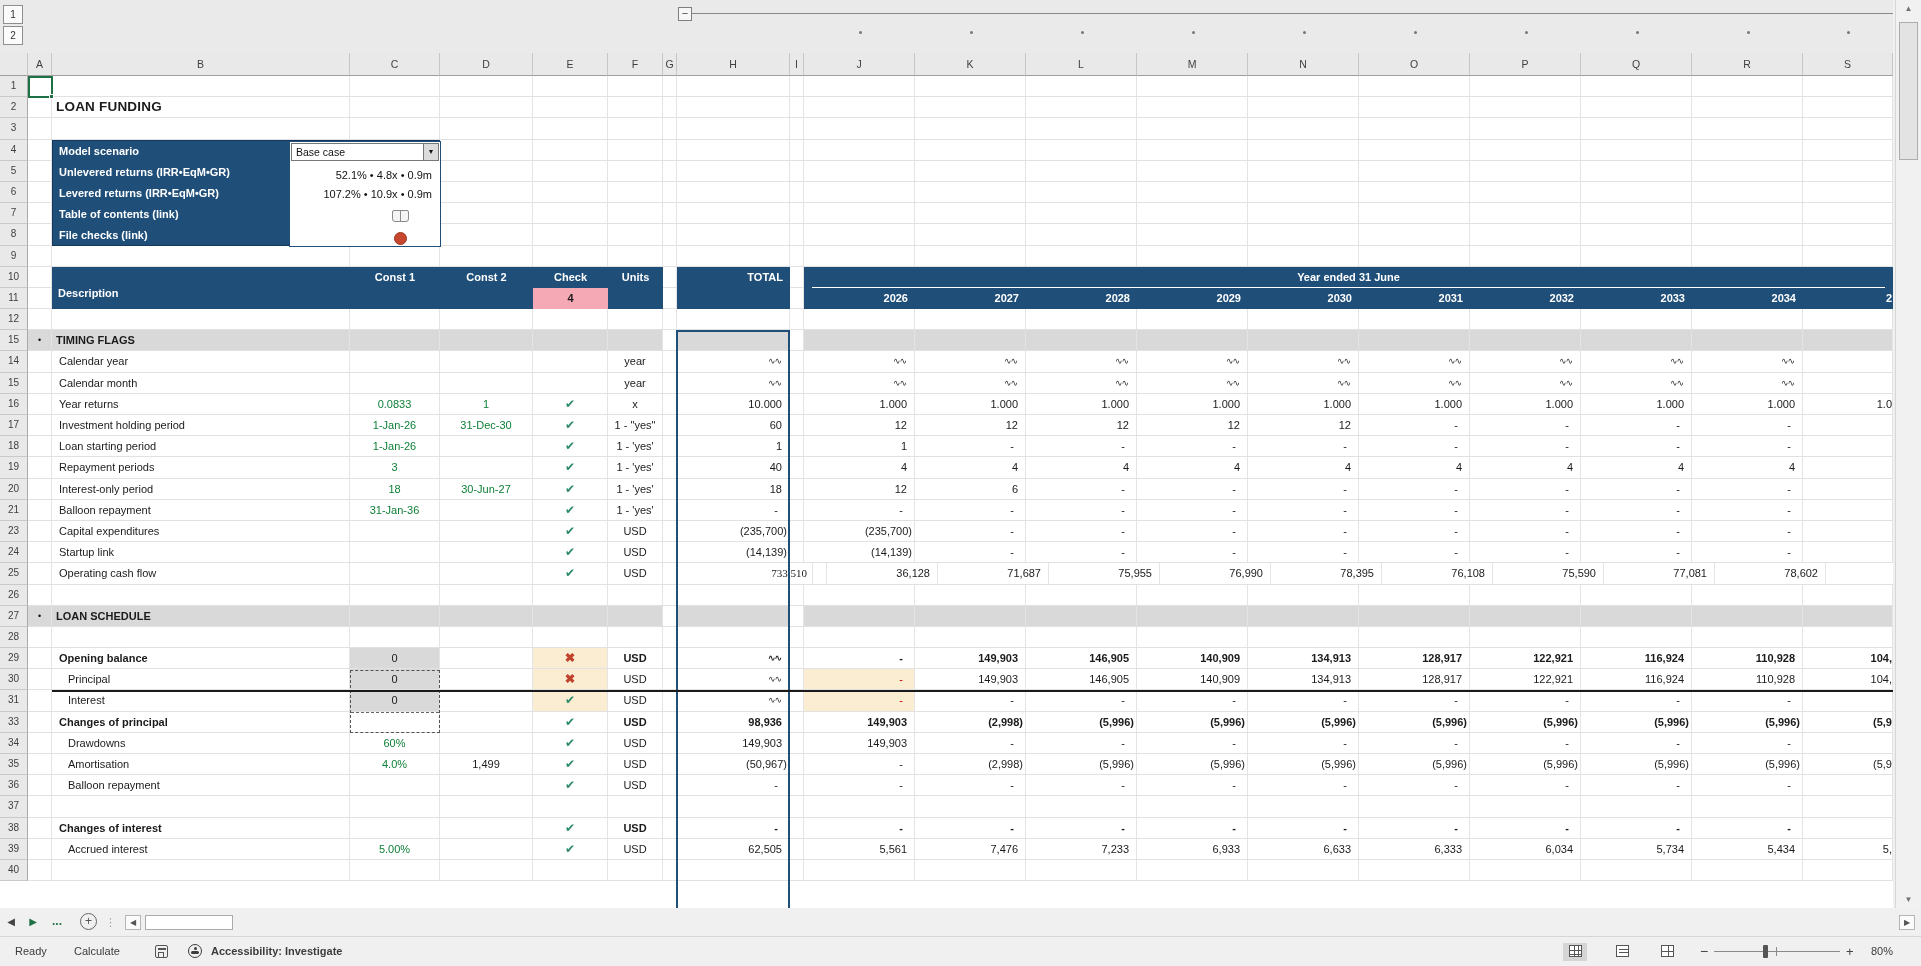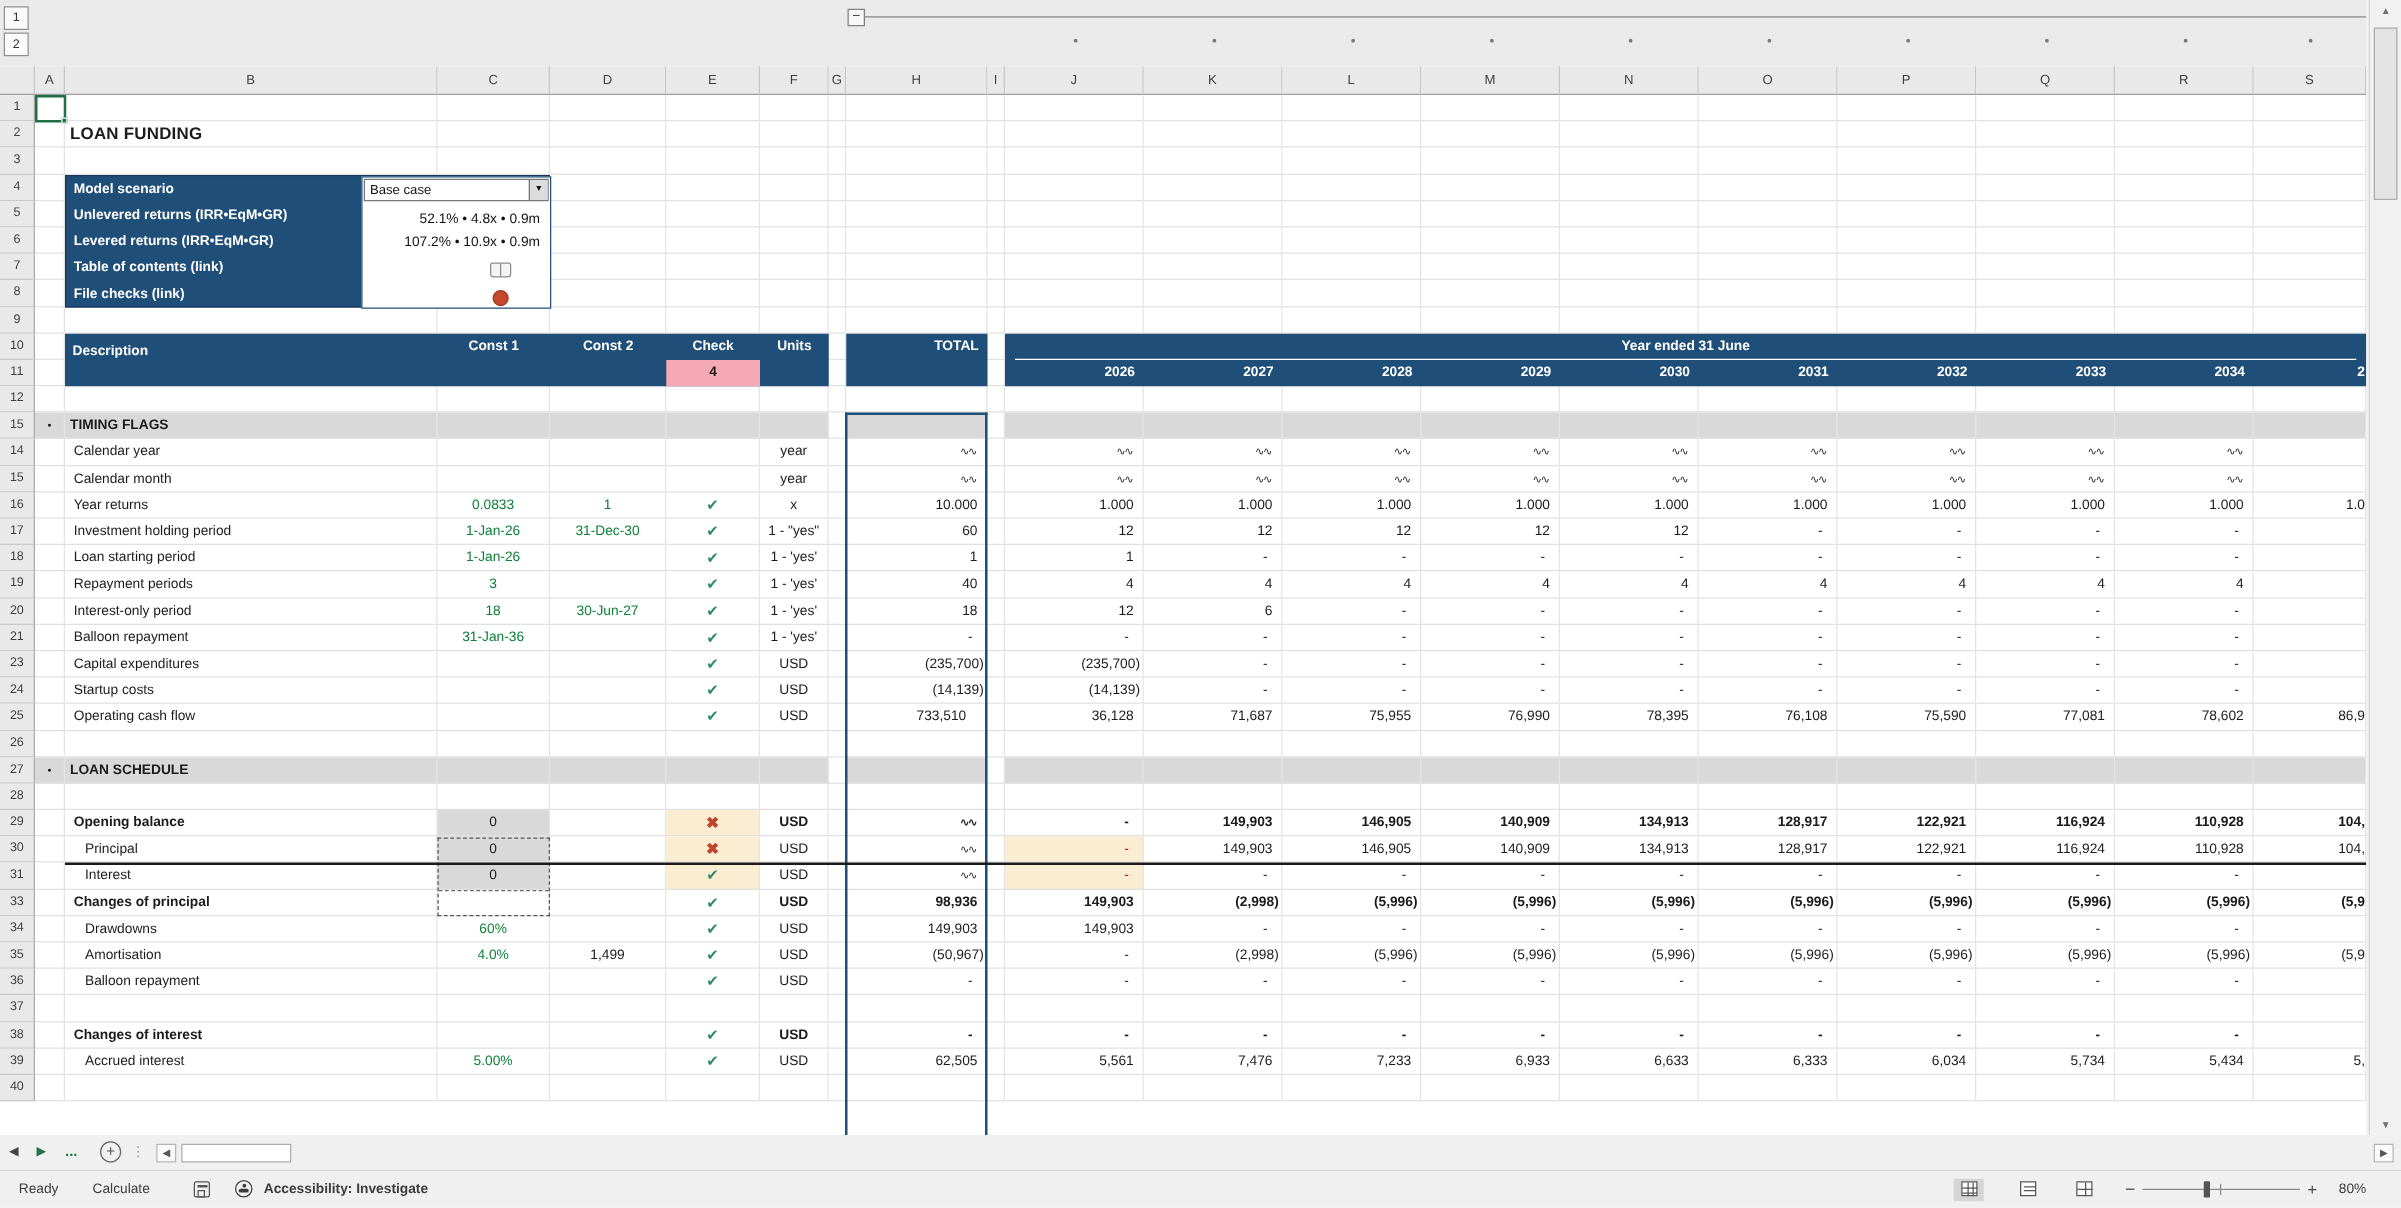--- a/index.html
+++ b/index.html
@@ -643,21 +643,21 @@
           <div class="cell num" style="width: 111px; padding-right: 11px;">-</div>
           <div class="cell num" style="width: 111px; padding-right: 11px;">-</div>
           <div class="cell num" style="width: 111px; padding-right: 11px;">-</div>
           <div class="cell num" style="width: 111px; padding-right: 11px;">-</div>
           <div class="cell num" style="width: 111px; padding-right: 11px;">-</div>
           <div class="cell" style="width: 90px;"></div>
         </div>
         <div class="row">
           <div class="rn" style="width: 28px;">24</div>
           <div class="cell" style="width: 24px;"></div>
-          <div class="cell desc" style="width: 298px; padding-left: 7px;">Startup costs</div>
+          <div class="cell desc" style="width: 298px; padding-left: 7px;">Startup link</div>
           <div class="cell" style="width: 90px;"></div>
           <div class="cell" style="width: 93px;"></div>
           <div class="cell chk-ok" style="width: 75px;">✔</div>
           <div class="cell ctr" style="width: 55px;">USD</div>
           <div class="cell" style="width: 14px;"></div>
           <div class="cell num" style="width: 113px; padding-right: 2px;">(14,139)</div>
           <div class="cell" style="width: 14px;"></div>
           <div class="cell num" style="width: 111px; padding-right: 2px;">(14,139)</div>
           <div class="cell num" style="width: 111px; padding-right: 11px;">-</div>
           <div class="cell num" style="width: 111px; padding-right: 11px;">-</div>
@@ -671,21 +671,21 @@
         </div>
         <div class="row">
           <div class="rn" style="width: 28px;">25</div>
           <div class="cell" style="width: 24px;"></div>
           <div class="cell desc" style="width: 298px; padding-left: 7px;">Operating cash flow</div>
           <div class="cell" style="width: 90px;"></div>
           <div class="cell" style="width: 93px;"></div>
           <div class="cell chk-ok" style="width: 75px;">✔</div>
           <div class="cell ctr" style="width: 55px;">USD</div>
           <div class="cell" style="width: 14px;"></div>
-          <div class="cell num" style="width: 113px; padding-right: 16px;">733,510</div>
+          <div class="cell num" style="width: 136px; padding-right: 5px; font-family: Liberation Serif, serif;">733,510</div>
           <div class="cell" style="width: 14px;"></div>
           <div class="cell num" style="width: 111px; padding-right: 7px;">36,128</div>
           <div class="cell num" style="width: 111px; padding-right: 7px;">71,687</div>
           <div class="cell num" style="width: 111px; padding-right: 7px;">75,955</div>
           <div class="cell num" style="width: 111px; padding-right: 7px;">76,990</div>
           <div class="cell num" style="width: 111px; padding-right: 7px;">78,395</div>
           <div class="cell num" style="width: 111px; padding-right: 7px;">76,108</div>
           <div class="cell num" style="width: 111px; padding-right: 7px;">75,590</div>
           <div class="cell num" style="width: 111px; padding-right: 7px;">77,081</div>
           <div class="cell num" style="width: 111px; padding-right: 7px;">78,602</div>
@@ -1017,21 +1017,21 @@
           <div id="sc-dd-btn">▼</div>
         </div>
         <div class="sc-val" style="top:23px">52.1% • 4.8x • 0.9m</div>
         <div class="sc-val" style="top:42.4px">107.2% • 10.9x • 0.9m</div>
         <div id="book-icon"></div>
         <div id="file-check-dot"></div>
       </div>
     </div>
 
     <div class="ov" id="hdr-left">
-      <div class="hwhite" style="left:6px;top:4px">Description</div>
+      <div class="hwhite" style="left:6px;top:16px">Description</div>
       <div class="hwhite" style="left:298px;top:0;width:90px;text-align:center">Const 1</div>
       <div class="hwhite" style="left:388px;top:0;width:93px;text-align:center">Const 2</div>
       <div class="hwhite" style="left:481px;top:0;width:75px;text-align:center">Check</div>
       <div class="hwhite" style="left:556px;top:0;width:55px;text-align:center">Units</div>
       <div id="pink-cell">4</div>
     </div>
     <div class="ov" id="hdr-total">
       <div class="hwhite" style="right:7px;top:0">TOTAL</div>
     </div>
     <div class="ov" id="hdr-years">

